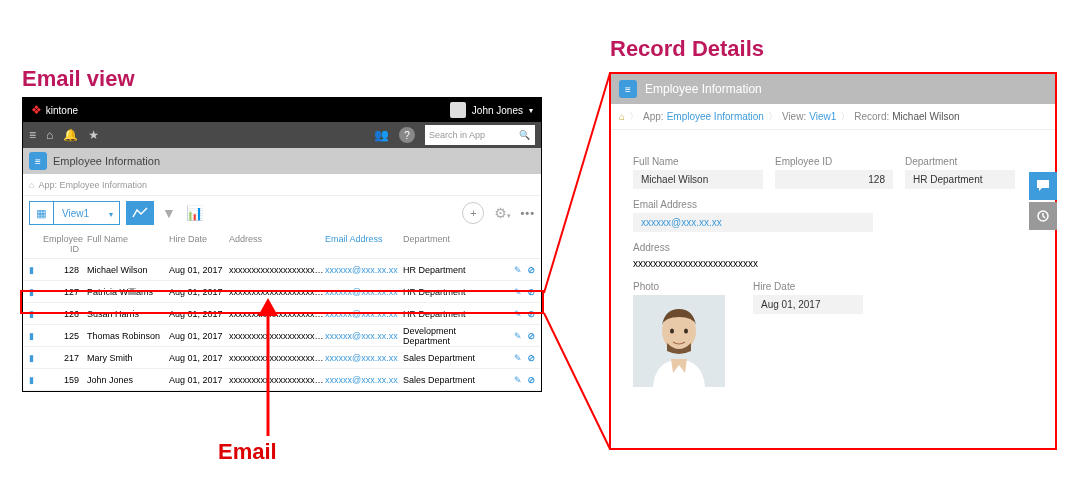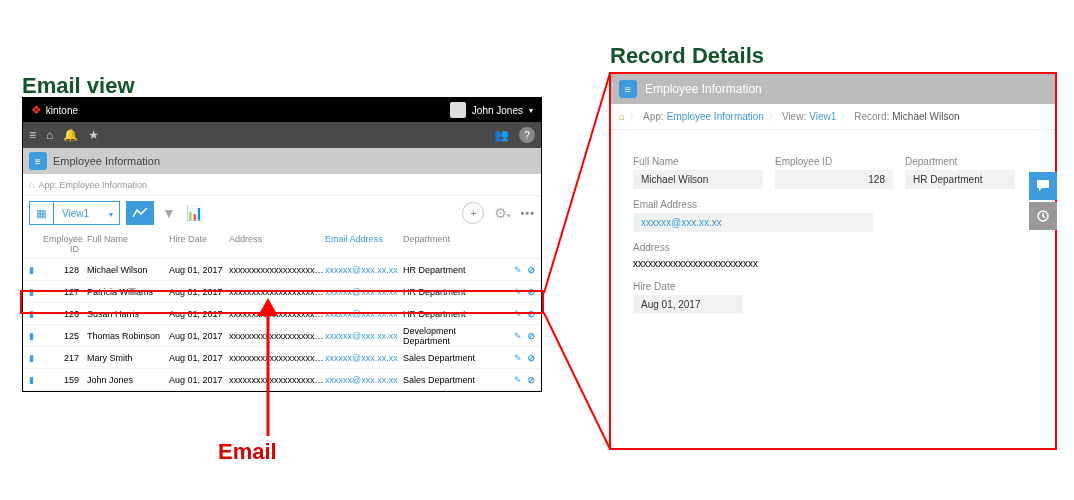--- a/index.html
+++ b/index.html
@@ -1,17 +1,17 @@
 <!DOCTYPE html>
 <html><head>
 <meta charset="utf-8">
 <style>
   * { box-sizing: border-box; margin: 0; padding: 0; }
   body { font-family: Arial, sans-serif; background: #fff; width: 1074px; height: 500px; position: relative; font-size: 11px; }
-  .annotation { font-family: Arial; font-weight: bold; font-size: 22px; color: #14532d; position: absolute; margin-top: 7px; }
+  .annotation { font-family: Arial; font-weight: bold; font-size: 22px; color: #be185d; position: absolute; }
   .annotation-red { color: #d00; font-weight: bold; font-size: 22px; position: absolute; }
 
   
   .record-view { position: absolute; left: 22px; top: 97px; width: 520px; border: 1px solid #000; background: #fff; }
   .topbar-black { height: 24px; background: #000; color: #fff; display: flex; align-items: center; padding: 0 8px; font-size: 10px; }
   .topbar-black .brand { display: flex; align-items: center; gap: 4px; }
   .topbar-black .brand-icon { color: #f33; font-size: 12px; }
   .topbar-black .user { margin-left: auto; display: flex; align-items: center; gap: 6px; }
   .topbar-black .avatar-sm { width: 16px; height: 16px; background: #ddd; border-radius: 2px; }
   .navbar { height: 26px; background: #494949; display: flex; align-items: center; padding: 0 6px; gap: 10px; }
@@ -100,20 +100,24 @@
     </div>
   </div>
   <div class="navbar">
     <span class="nav-icon">≡</span>
     <span class="nav-icon">⌂</span>
     <span class="nav-icon">🔔</span>
     <span class="nav-icon">★</span>
     <span class="spacer"></span>
     <span class="nav-icon">👥</span>
     <span class="help-icon">?</span>
+    <div class="search-box">
+      <span>Search in App</span>
+      <span class="mag">🔍</span>
+    </div>
   </div>
   <div class="app-header">
     <div class="app-icon-sq">≡</div>
     <span>Employee Information</span>
   </div>
   <div class="breadcrumb-sm">
     <span class="home-ic">⌂</span>
     <span>App:</span>&nbsp;
     <span>Employee Information</span>
   </div>
@@ -285,20 +289,36 @@
         <div class="value-box">xxxxxx@xxx.xx.xx</div>
       </div>
     </div>
     <div class="rd-row">
       <div class="rd-field f-addr">
         <div class="label">Address</div>
         <div class="value-plain">xxxxxxxxxxxxxxxxxxxxxxxxx</div>
       </div>
     </div>
     <div class="rd-row">
+      <div class="rd-field f-photo">
+        <div class="label">Photo</div>
+        <div class="photo-box">
+          <svg width="92" height="92" viewBox="0 0 92 92">
+            <rect width="92" height="92" fill="#dfe7ea"></rect>
+            <ellipse cx="46" cy="36" rx="17" ry="20" fill="#e8c9a8"></ellipse>
+            <path d="M 29 30 Q 32 14 46 14 Q 60 14 63 30 Q 60 22 46 22 Q 32 22 29 30" fill="#6b4a2e"></path>
+            <ellipse cx="39" cy="36" rx="2" ry="2.5" fill="#3a2e22"></ellipse>
+            <ellipse cx="53" cy="36" rx="2" ry="2.5" fill="#3a2e22"></ellipse>
+            <path d="M 40 47 Q 46 51 52 47" stroke="#a56b4a" stroke-width="1.2" fill="none"></path>
+            <path d="M 34 48 Q 46 60 58 48 L 58 56 Q 46 62 34 56 Z" fill="#7a5638"></path>
+            <path d="M 20 92 Q 22 66 46 64 Q 70 66 72 92 Z" fill="#ffffff"></path>
+            <path d="M 38 64 L 40 78 L 46 70 L 52 78 L 54 64" fill="#e8c9a8"></path>
+          </svg>
+        </div>
+      </div>
       <div class="rd-field f-hire">
         <div class="label">Hire Date</div>
         <div class="value-box">Aug 01, 2017</div>
       </div>
     </div>
   </div>
   <div class="rd-side">
     <div class="sq sq-blue">
         <svg width="14" height="14" viewBox="0 0 14 14">
           <path d="M1 1 h12 v8 h-7 l-3 3 v-3 h-2 z" fill="#fff"></path>

